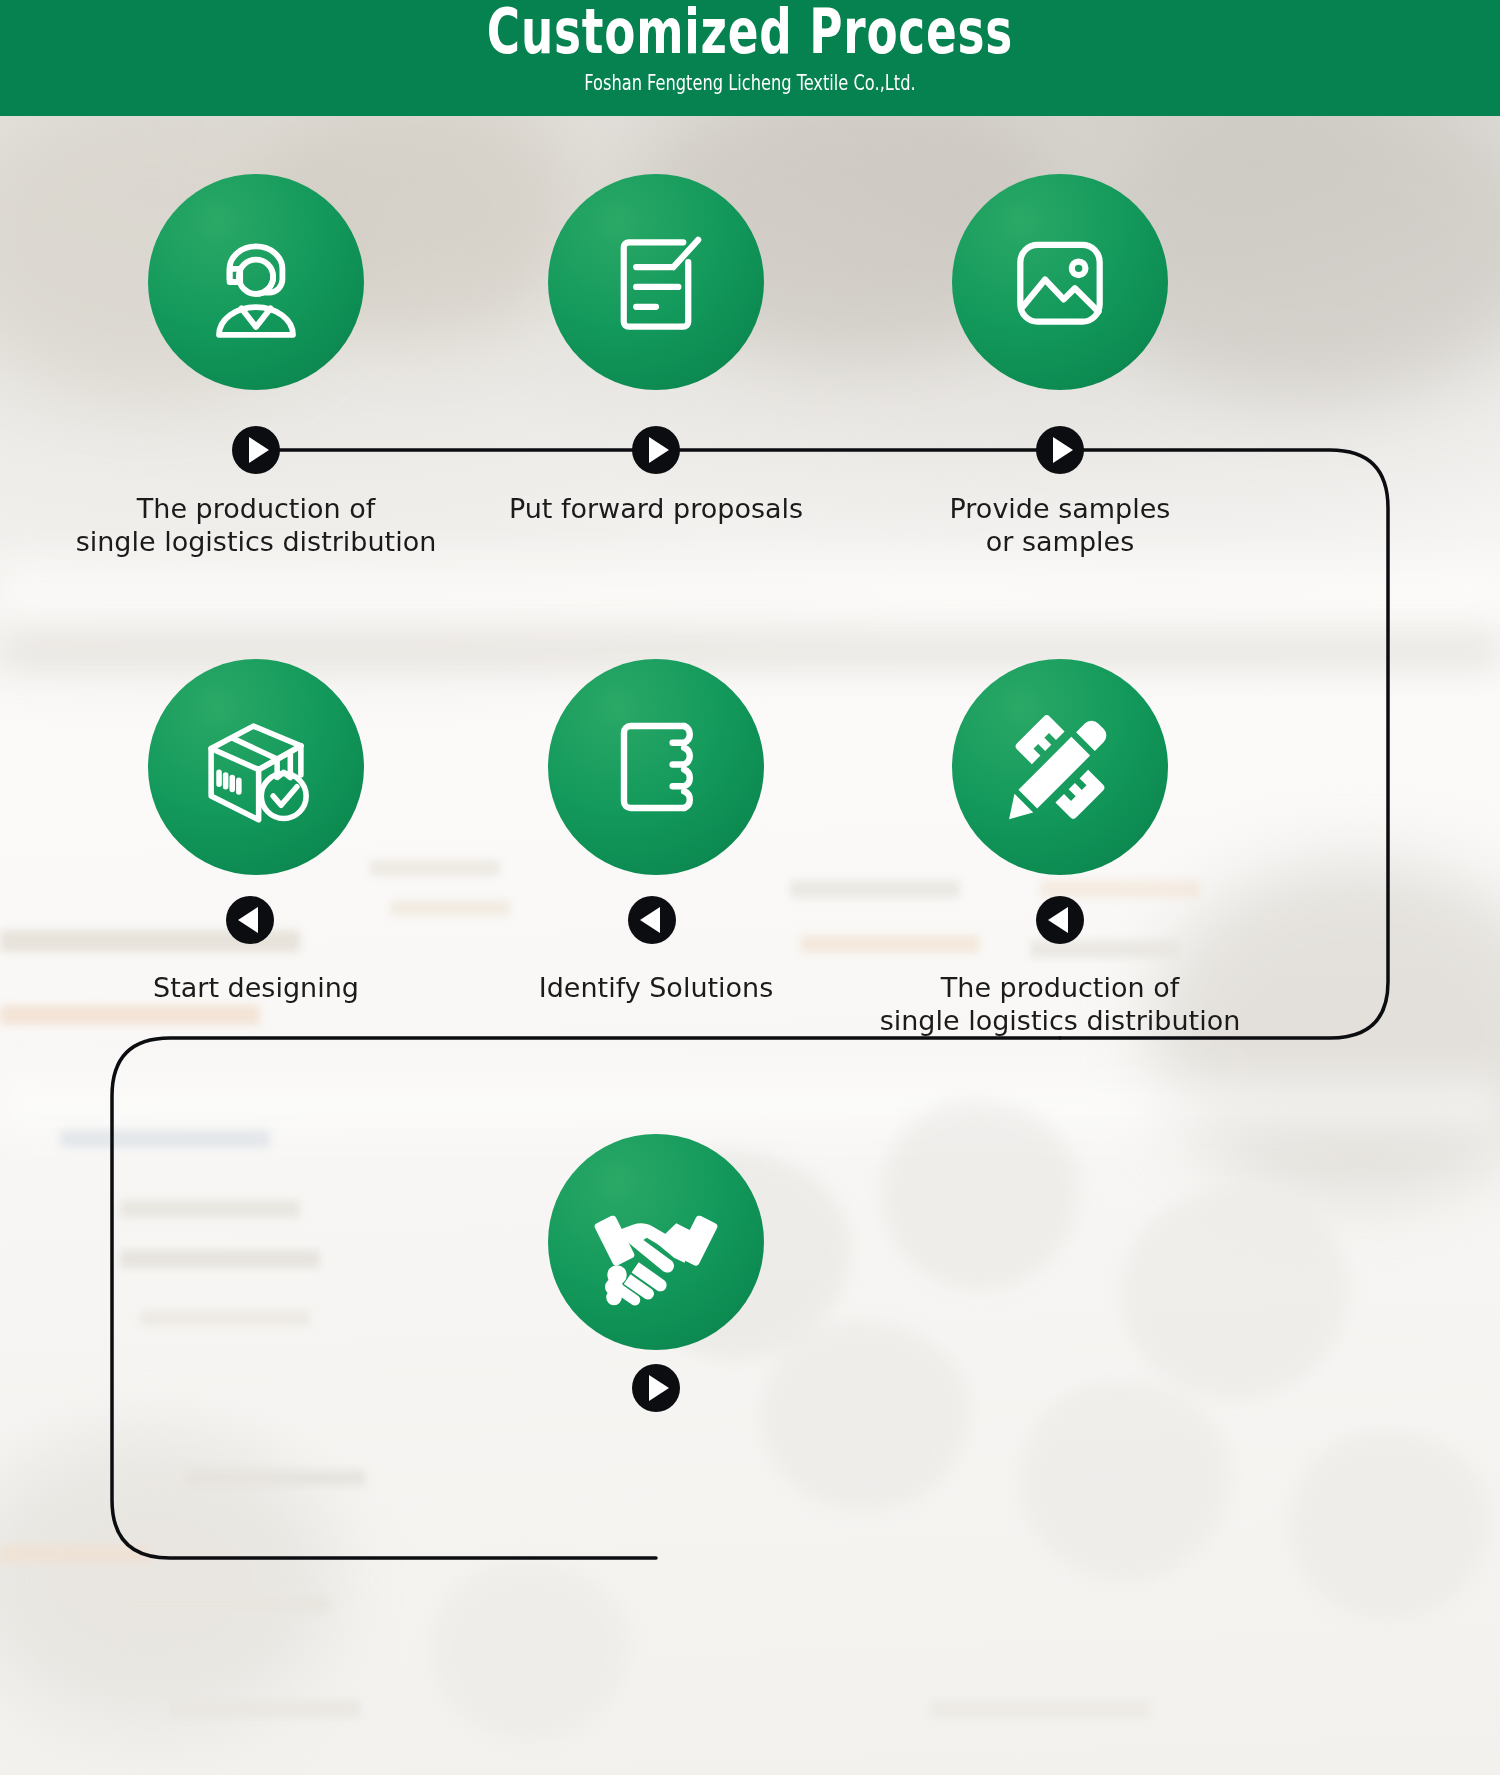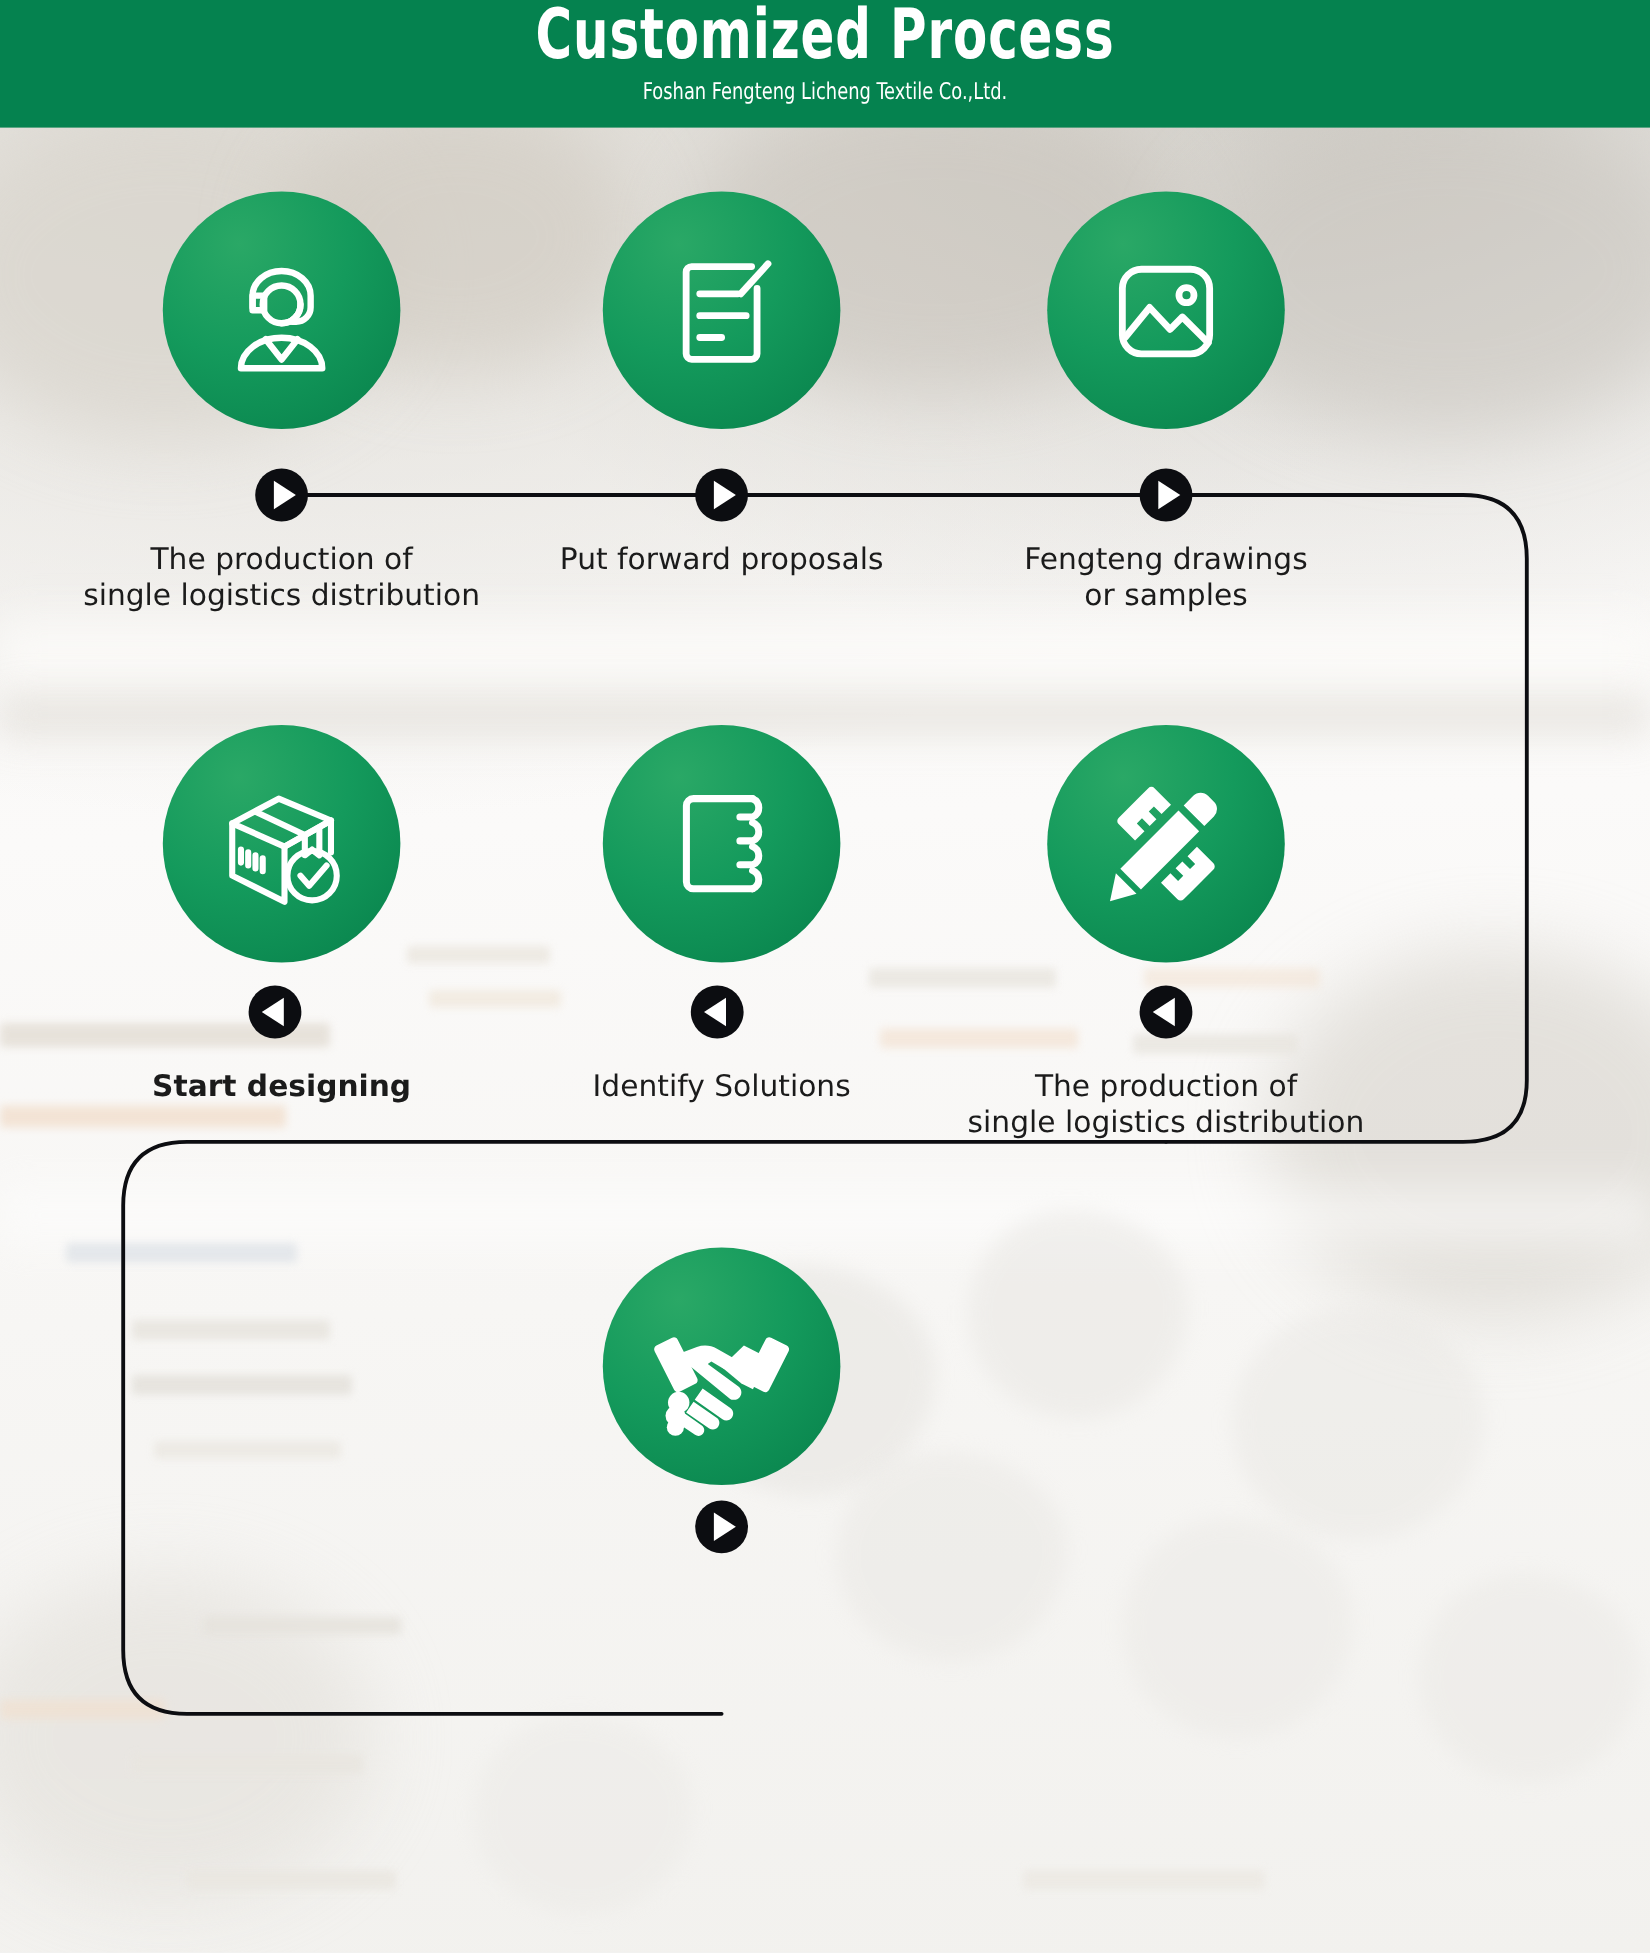--- a/index.html
+++ b/index.html
@@ -164,21 +164,21 @@
         <rect x="18" y="20" width="64" height="62" rx="14"></rect>
         <circle cx="65" cy="39" r="5.5"></circle>
         <path d="M20 70 L38 48 L53 64 L62 55 L81 74"></path>
       </g>
     </svg>
   </div>
   <div class="marker" style="left:1036px;top:426px;">
     <span class="tri tri-r"></span>
   </div>
   <div class="caption" style="left:810px;top:492px;width:500px;">
-    <span>Fengteng drawings</span>
+    <span>Provide samples</span>
     <span class="l2">or samples</span>
   </div>
 
   <div class="node" style="left:148px;top:659px;">
     <svg width="132" height="132" viewBox="0 0 100 100">
       <g fill="none" stroke="#ffffff" stroke-width="4.2" stroke-linecap="round" stroke-linejoin="round">
         <path d="M16 36 L48 19 L84 34 L52 52 Z"></path>
         <path d="M16 36 V72 L52 90 V52"></path>
         <path d="M84 34 V56"></path>
         <path d="M52 52 L84 34"></path>
@@ -186,21 +186,21 @@
         <path d="M66 44 V58 l5 -4 l5 4 V40"></path>
         <path d="M22 54 v9 M27 56 v9 M32 58 v9 M37 60 v9"></path>
         <circle cx="71" cy="72" r="17"></circle>
         <path d="M63 72 l6 7 l12 -14"></path>
       </g>
     </svg>
   </div>
   <div class="marker" style="left:226px;top:896px;">
     <span class="tri tri-l"></span>
   </div>
-  <div class="caption" style="left:6px;top:971px;width:500px;font-weight:bold;">
+  <div class="caption" style="left:6px;top:971px;width:500px;">
     <span>Start designing</span>
     <span class="l2"></span>
   </div>
 
   <div class="node" style="left:548px;top:659px;">
     <svg width="128" height="128" viewBox="0 0 100 100">
       <g fill="none" stroke="#ffffff" stroke-width="5" stroke-linecap="round" stroke-linejoin="round">
         <path d="M72 18 H30 a5 5 0 0 0 -5 5 v54 a5 5 0 0 0 5 5 h42"></path>
         <path d="M72 18 a7 7 0 0 1 0 13 h-9"></path>
         <path d="M72 35 a7 7 0 0 1 0 13 h-9"></path>

